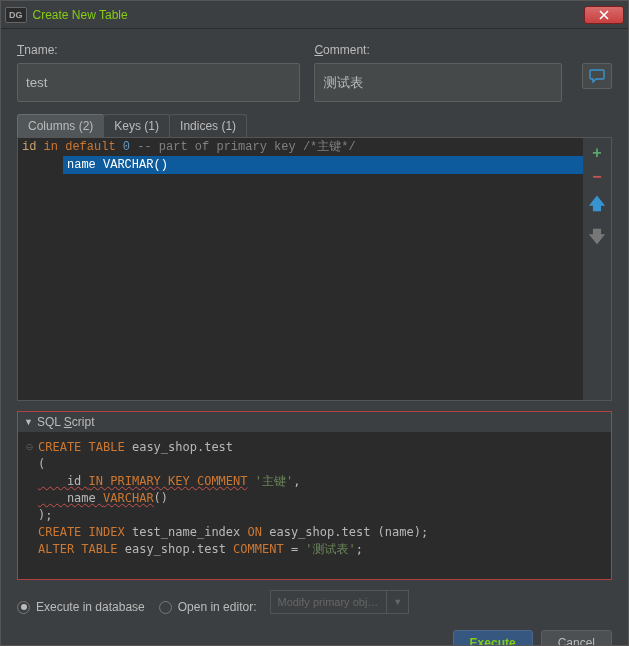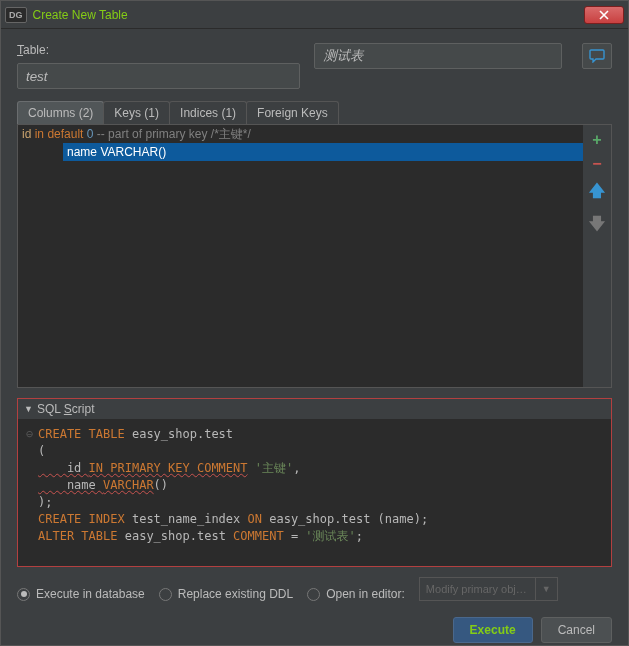--- a/index.html
+++ b/index.html
@@ -52,25 +52,24 @@
     display: flex;
     gap: 14px;
   }
   .form-col { flex: 1; display: flex; flex-direction: column; gap: 6px; }
   .form-col.wide { flex: 1.05; }
   .form-col label { color: #bbb; }
   .form-col label .ul { text-decoration: underline; }
   .text-input {
     background: #45494a;
     border: 1px solid #5e6060;
-    height: 26px;
+    height: 39px;
     color: #bbb;
     padding: 0 8px;
     border-radius: 2px;
-    font-style: italic;
   }
   .comment-wrap { display: flex; gap: 20px; }
   .comment-input { flex: 1; }
   .chat-btn {
     width: 30px;
     height: 26px;
     background: #45494a;
     border: 1px solid #5e6060;
     display: flex;
     align-items: center;
@@ -101,21 +100,21 @@
   .tab + .tab { margin-left: -1px; }
   .columns-panel {
     margin: 0 16px;
     background: #2b2b2b;
     border: 1px solid #555;
     height: 264px;
     display: flex;
   }
   .columns-list {
     flex: 1;
-    font-family: Liberation Sans, sans-serif;
+    font-family: Liberation Mono, monospace;
     font-size: 12px;
   }
   .col-row {
     height: 18px;
     line-height: 18px;
     padding: 0 4px;
     white-space: pre;
   }
   .col-row.sel { background: #0d5a9c; margin-left: 45px; }
   .tk-name { color: #c9a26d; }
@@ -241,40 +240,40 @@
   <span class="title">Create New Table</span>
   <div class="close-btn">
     <svg viewBox="0 0 10 10" width="10" height="10">
         <path d="M1 1 L9 9 M9 1 L1 9" stroke="#fff" stroke-width="1.6"></path>
       </svg>
   </div>
 </div>
 
 <div class="form-area">
   <div class="form-col">
-    <label><span class="ul">T</span><span>able:</span></label>
+    <label><span class="ul">T</span><span>name:</span></label>
     <input class="text-input" value="test" style="">
   </div>
   <div class="form-col wide">
+    <label><span class="ul">C</span><span>omment:</span></label>
     <div class="comment-wrap">
       <input class="text-input comment-input" value="测试表" style="">
       <div class="chat-btn">
         <svg viewBox="0 0 16 14">
           <path d="M2 1 h12 a1 1 0 0 1 1 1 v7 a1 1 0 0 1 -1 1 h-7 l-3 3 v-3 h-2 a1 1 0 0 1 -1 -1 v-7 a1 1 0 0 1 1 -1 z" fill="none" stroke="#3794d1" stroke-width="1.4"></path>
         </svg>
       </div>
     </div>
   </div>
 </div>
 
 <div class="tabs">
   <div class="tab active">Columns (2)</div>
   <div class="tab">Keys (1)</div>
   <div class="tab">Indices (1)</div>
-  <div class="tab">Foreign Keys</div>
 </div>
 
 <div class="columns-panel">
   <div class="columns-list">
     <div class="col-row"><span class="tk-name">id</span> <span class="tk-kw">in</span> <span class="tk-kw">default</span> <span class="tk-num">0</span><span class="tk-cmt"> -- part of primary key /*主键*/</span></div>
     <div class="col-row sel"><span class="tk-name">name</span> <span class="tk-type">VARCHAR()</span></div>
   </div>
   <div class="side-tools">
     <div class="tool add">+</div>
     <div class="tool remove">−</div>
@@ -297,24 +296,20 @@
 <span class="gutter"> </span><span class="sql-kw">ALTER TABLE</span><span class="sql-id"> easy_shop.test </span><span class="sql-kw">COMMENT</span><span class="sql-punc"> = </span><span class="sql-str">'测试表'</span><span class="sql-punc">;</span></div>
 </div>
 
 <div class="options-row">
   <div class="radio-item">
     <span class="radio-circle checked"></span>
     <span>Execute in database</span>
   </div>
   <div class="radio-item">
     <span class="radio-circle"></span>
-    <span>Replace existing DDL</span>
-  </div>
-  <div class="radio-item">
-    <span class="radio-circle"></span>
     <span>Open in editor:</span>
   </div>
   <div class="combo-disabled">
     <span>Modify primary obj…</span>
     <span class="sep"></span>
     <span class="dd">▼</span>
   </div>
 </div>
 
 <div class="button-row">

